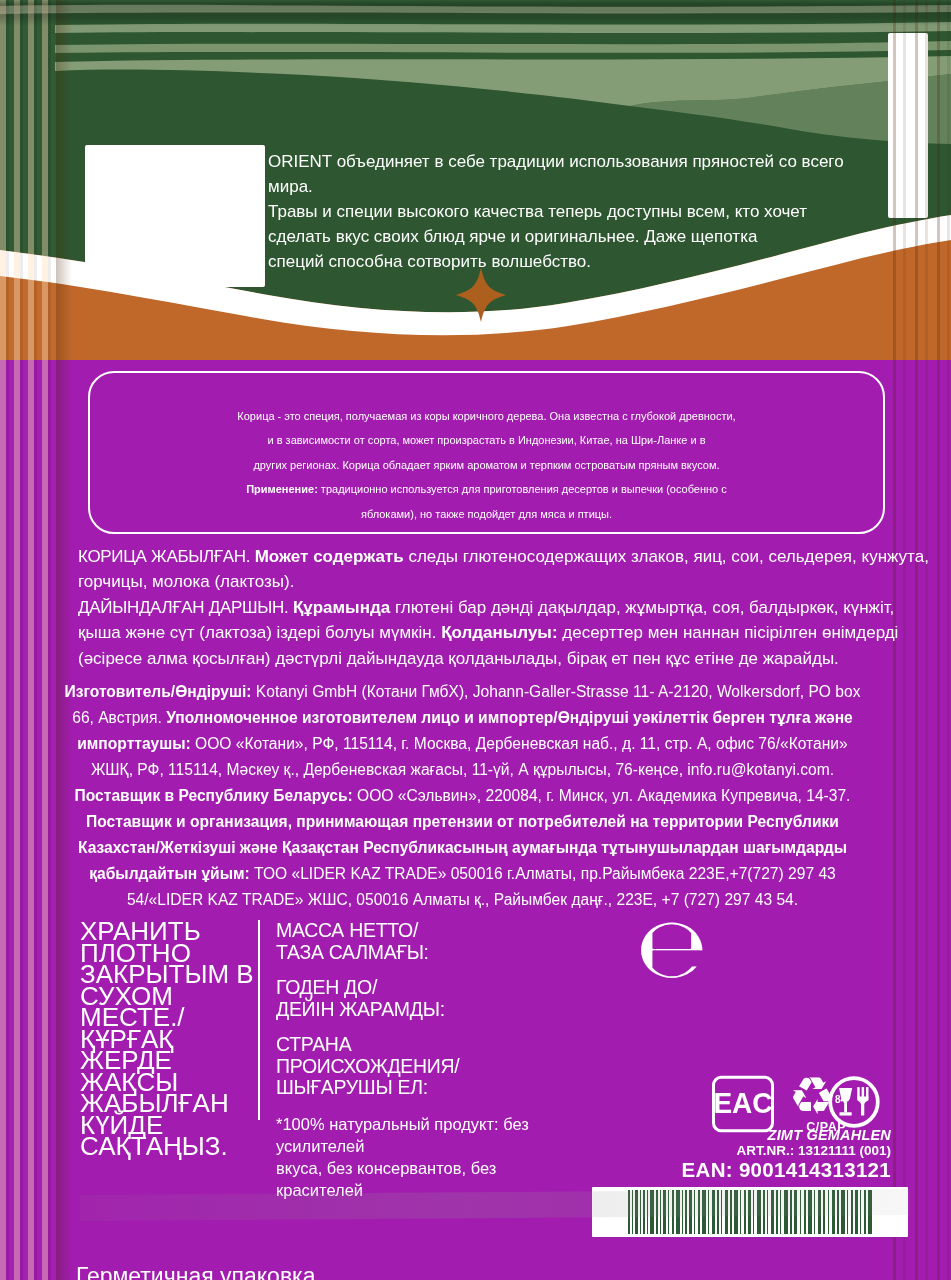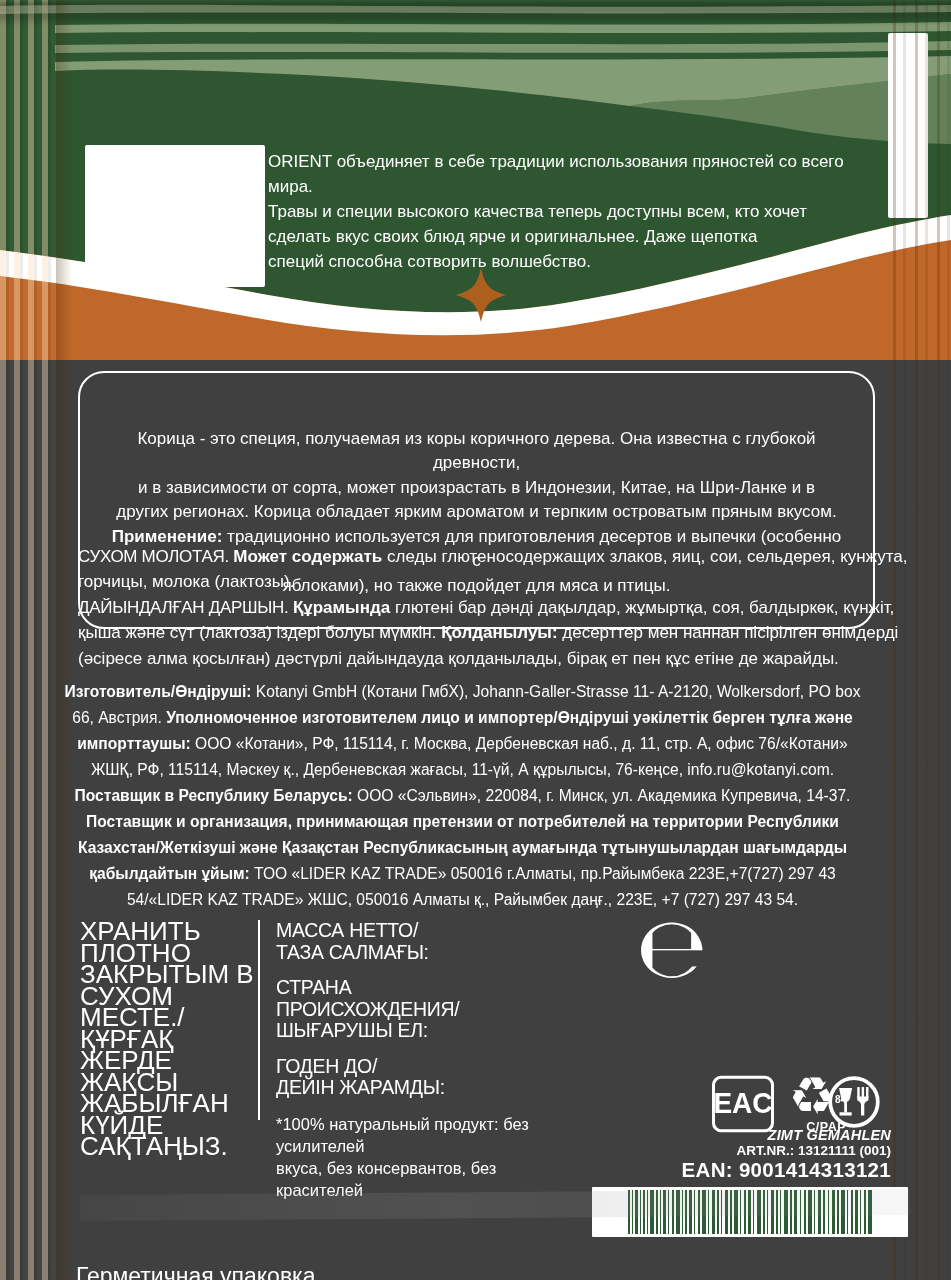--- a/index.html
+++ b/index.html
@@ -1,18 +1,18 @@
 <!DOCTYPE html>
 <html><head>
 <meta charset="utf-8">
 <style>
   html,body{margin:0;padding:0;background:#888;}
   .package{
     position:relative;width:951px;height:1280px;overflow:hidden;
-    background:#404040;color:#ffffff;
+    background:#a21caf;color:#ffffff;
     font-family:"Liberation Sans",sans-serif;
     -webkit-font-smoothing:antialiased;
   }
   .abs{position:absolute;}
   .hdr-svg{position:absolute;left:0;top:0;z-index:1;}
   
   .gusset-left{left:0;top:0;width:56px;height:1280px;z-index:2;
     background:repeating-linear-gradient(90deg,rgba(255,222,185,0.40) 0 6px,rgba(0,0,0,0.07) 6px 9px,rgba(255,255,255,0.02) 9px 14px);}
   .gusset-left-edge{left:56px;top:0;width:16px;height:1280px;z-index:2;
     background:linear-gradient(90deg,rgba(70,35,0,0.28),rgba(70,35,0,0.0));}
@@ -24,23 +24,23 @@
     background:linear-gradient(to bottom,rgba(0,0,0,0),rgba(0,0,0,0.08),rgba(0,0,0,0));}
   .fold-band{left:0;top:1244;width:951px;height:26px;z-index:2;
     background:linear-gradient(to bottom,rgba(0,0,0,0),rgba(0,0,0,0.20) 40%,rgba(0,0,0,0.18) 65%,rgba(0,0,0,0));}
   .sheen{left:80px;top:1192px;width:830px;height:26px;z-index:4;
     background:linear-gradient(to right,rgba(140,140,140,0.08),rgba(150,150,150,0.20) 45%,rgba(150,150,150,0.08));
     transform:skewY(-0.4deg);pointer-events:none;}
   
   .txt{z-index:3;white-space:pre-line;}
   .blurb{left:268px;top:149px;width:620px;font-size:17px;line-height:25px;}
   .infobox{
-    left:78px;top:371px;width:733px;padding:29px 30px;
+    left:88px;top:371px;width:733px;padding:6px 30px;
     border:2px solid #ffffff;border-radius:26px;
-    text-align:center;font-size:17px;line-height:24.5px;
+    text-align:center;font-size:11px;line-height:24.5px;
   }
   .allergens{left:78px;top:518px;width:868px;font-size:17px;line-height:25.5px;}
   .manufacturer{left:64px;top:679px;width:797px;font-size:15.6px;line-height:26px;text-align:center;}
   b{font-weight:700;}
   .caps{letter-spacing:-0.3px;font-weight:400;}
   .storage{left:80px;top:921px;width:175px;font-size:26px;line-height:21.5px;}
   .divider{left:258px;top:920px;width:2px;height:200px;background:#ffffff;z-index:3;}
   .fields{left:276px;top:920px;width:290px;z-index:3;}
   .field{white-space:pre-line;font-size:19.5px;line-height:21.5px;letter-spacing:-0.3px;margin-bottom:14px;}
   .footnote{white-space:pre-line;font-size:16.5px;line-height:22px;margin-top:13px;letter-spacing:0;}
@@ -105,45 +105,45 @@
 
   <div class="abs txt infobox">
     <span>Корица - это специя, получаемая из коры коричного дерева. Она известна с глубокой древности,
 и в зависимости от сорта, может произрастать в Индонезии, Китае, на Шри-Ланке и в
 других регионах. Корица обладает ярким ароматом и терпким островатым пряным вкусом.</span>
     <span><b>Применение:</b></span><span> традиционно используется для приготовления десертов и выпечки (особенно с
 яблоками), но также подойдет для мяса и птицы.</span>
   </div>
 
   <div class="abs txt allergens">
-    <span class="caps">СУХОМ МОЛОТАЯ. </span><b>Может содержать</b><span> следы глютеносодержащих злаков, яиц, сои, сельдерея, кунжута,
+    <span class="caps">КОРИЦА ЖАБЫЛҒАН. </span><b>Может содержать</b><span> следы глютеносодержащих злаков, яиц, сои, сельдерея, кунжута,
 горчицы, молока (лактозы).</span>
     <span class="caps">ДАЙЫНДАЛҒАН ДАРШЫН. </span><b>Құрамында</b><span> глютені бар дәнді дақылдар, жұмыртқа, соя, балдыркөк, күнжіт,
 қыша және сүт (лактоза) іздері болуы мүмкін. </span><b>Қолданылуы:</b><span> десерттер мен наннан пісірілген өнімдерді
 (әсіресе алма қосылған) дәстүрлі дайындауда қолданылады, бірақ ет пен құс етіне де жарайды.</span>
   </div>
 
   <div class="abs txt manufacturer"><b>Изготовитель/Өндіруші:</b><span> Kotanyi GmbH (Котани ГмбХ), Johann-Galler-Strasse 11- A-2120, Wolkersdorf, PO box 66, Австрия. </span><b>Уполномоченное изготовителем лицо и импортер/Өндіруші уәкілеттік берген тұлға және импорттаушы:</b><span> ООО «Котани», РФ, 115114, г. Москва, Дербеневская наб., д. 11, стр. А, офис 76/«Котани» ЖШҚ, РФ, 115114, Мәскеу қ., Дербеневская жағасы, 11-үй, А құрылысы, 76-кеңсе, info.ru@kotanyi.com. </span><b>Поставщик в Республику Беларусь:</b><span> ООО «Сэльвин», 220084, г. Минск, ул. Академика Купревича, 14-37. </span><b>Поставщик и организация, принимающая претензии от потребителей на территории Республики Казахстан/Жеткізуші және Қазақстан Республикасының аумағында тұтынушылардан шағымдарды қабылдайтын ұйым:</b><span> ТОО «LIDER KAZ TRADE» 050016 г.Алматы, пр.Райымбека 223Е,+7(727) 297 43 54/«LIDER KAZ TRADE» ЖШС, 050016 Алматы қ., Райымбек даңғ., 223Е, +7 (727) 297 43 54.</span></div>
 
   <div class="abs txt storage">ХРАНИТЬ ПЛОТНО
 ЗАКРЫТЫМ В
 СУХОМ МЕСТЕ./
 ҚҰРҒАҚ ЖЕРДЕ
 ЖАҚСЫ ЖАБЫЛҒАН
 КҮЙДЕ САҚТАҢЫЗ.</div>
   <div class="abs divider"></div>
 
   <div class="abs fields">
     <div class="field">МАССА НЕТТО/
 ТАЗА САЛМАҒЫ:</div>
+    <div class="field">ГОДЕН ДО/
+ДЕЙІН ЖАРАМДЫ:</div>
     <div class="field">СТРАНА
 ПРОИСХОЖДЕНИЯ/
 ШЫҒАРУШЫ ЕЛ:</div>
-    <div class="field">ГОДЕН ДО/
-ДЕЙІН ЖАРАМДЫ:</div>
     <div class="footnote">*100% натуральный продукт: без усилителей
 вкуса, без консервантов, без красителей</div>
   </div>
 
   <div class="abs e-mark">℮</div>
 
   <div class="abs eac">
       <span>EAC</span>
     </div>
 

